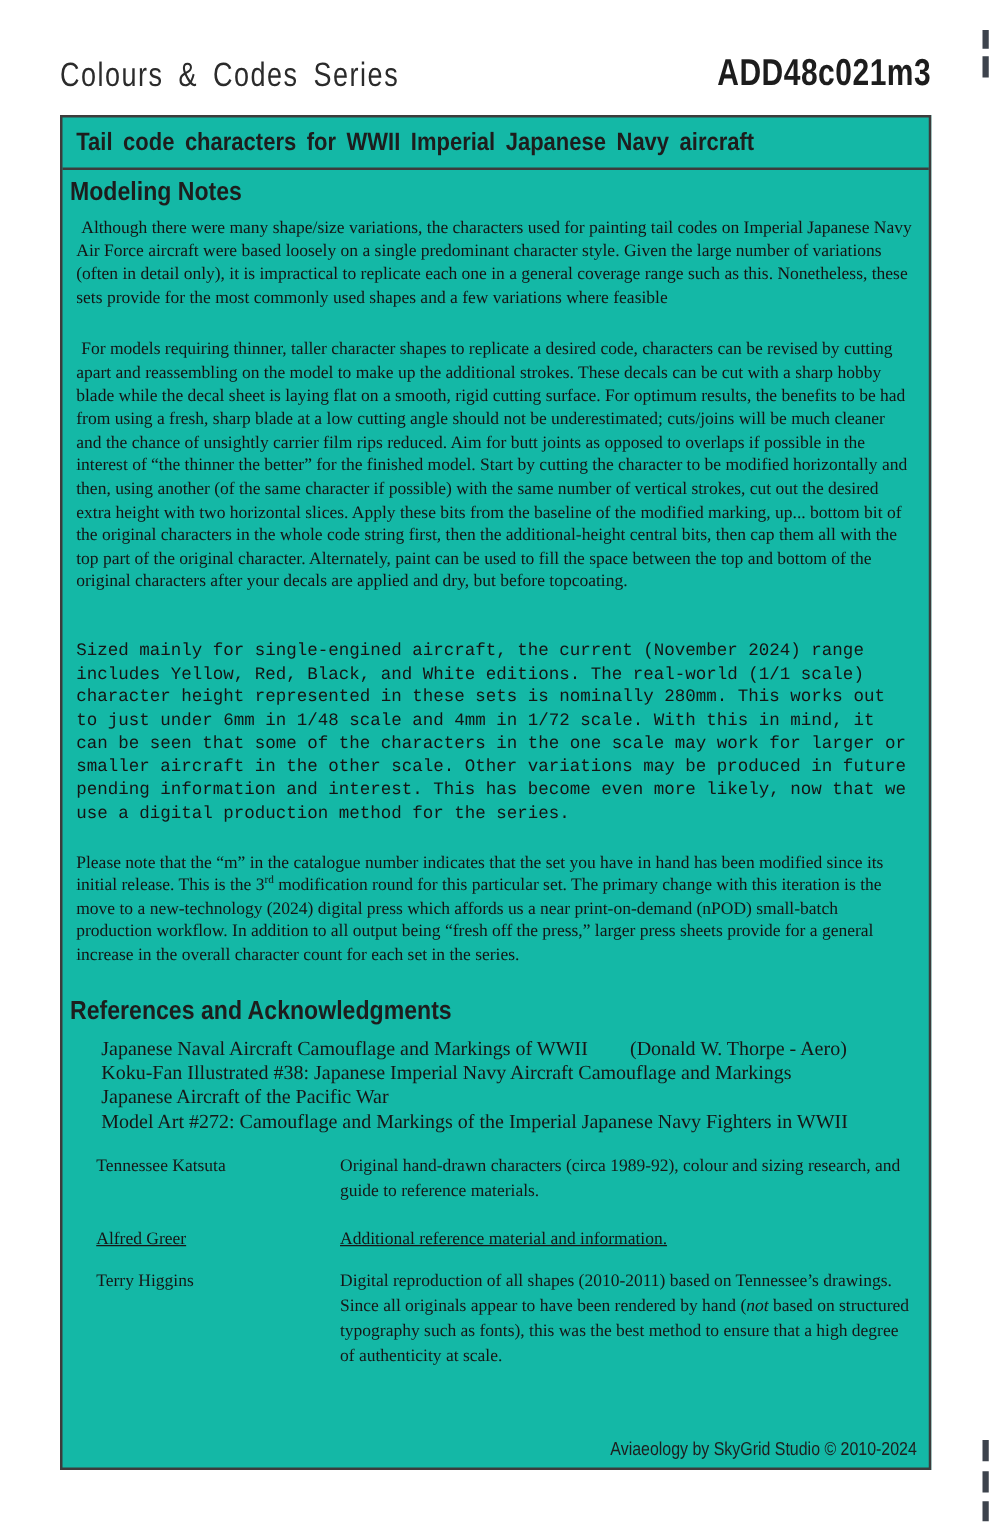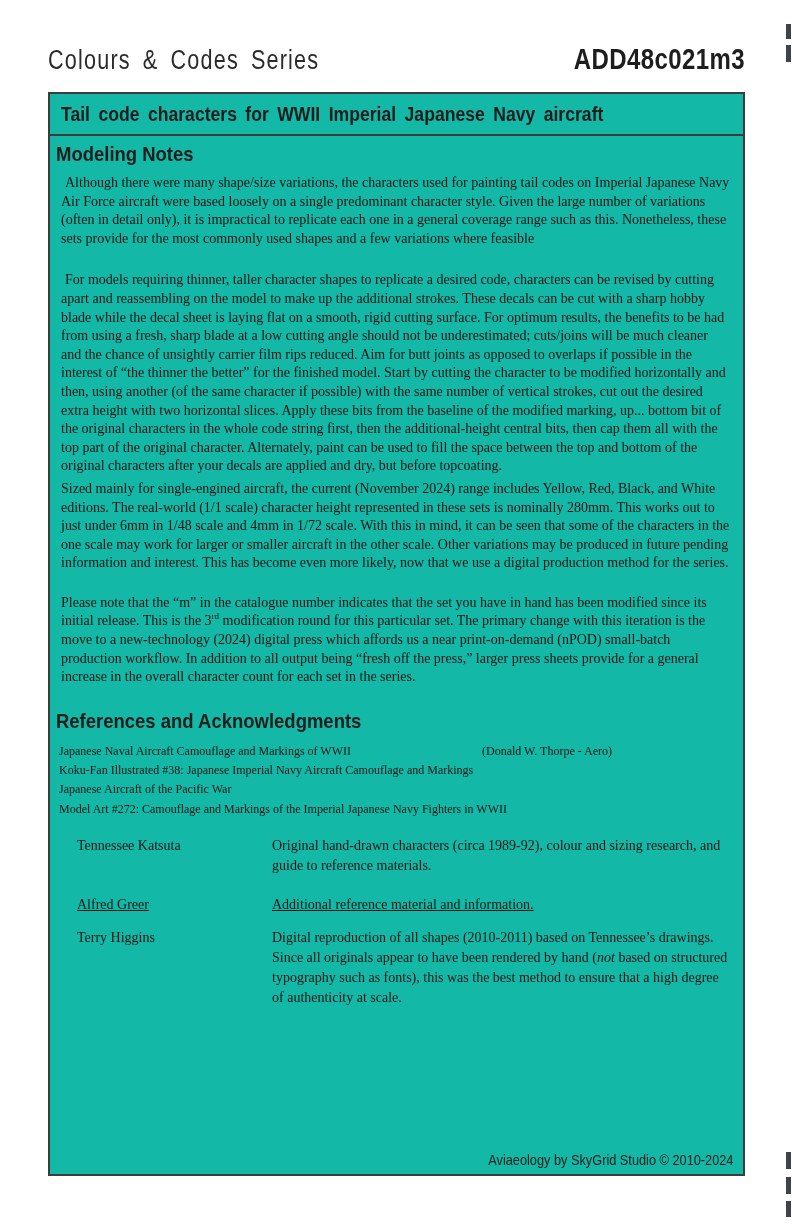--- a/index.html
+++ b/index.html
@@ -57,26 +57,26 @@
   }
   .h-modeling { margin: 6px 0 0 1px; }
   .h-references { margin: 22px 0 0 1px; }
 
   .body-para {
     font-size: 14px; line-height: 18.6px; color: #141414;
     margin: 0 2px 0 6px; text-align: left;
   }
   .p1 { margin-top: 8px; text-indent: 4px; }
   .p2 { margin-top: 23px; text-indent: 4px; }
-  .p3 { margin-top: 4px; }
+  .p3 { margin-top: 36px; font-family: Liberation Mono, monospace; }
   .p4 { margin-top: 21px; }
   .body-para sup { font-size: 9px; line-height: 0; }
 
   
-  .refs { margin: 9px 0 0 4px; font-size: 12px; }
+  .refs { margin: 9px 0 0 26px; font-size: 16px; }
   .ref-row { position: relative; line-height: 19.3px; white-space: nowrap; }
   .ref-row .ref-attr { position: absolute; left: 423px; top: 0; }
   .ref-row.attr-far .ref-attr { left: 468px; }
 
   
   .contrib { margin: 17px 0 0 22px; font-size: 14px; }
   .contrib-row { display: flex; align-items: flex-start; }
   .contrib-row.r2 { margin-top: 19px; text-decoration: underline; }
   .contrib-row.r3 { margin-top: 14px; }
   .contrib-name { width: 195px; flex: none; line-height: 19.8px; }

